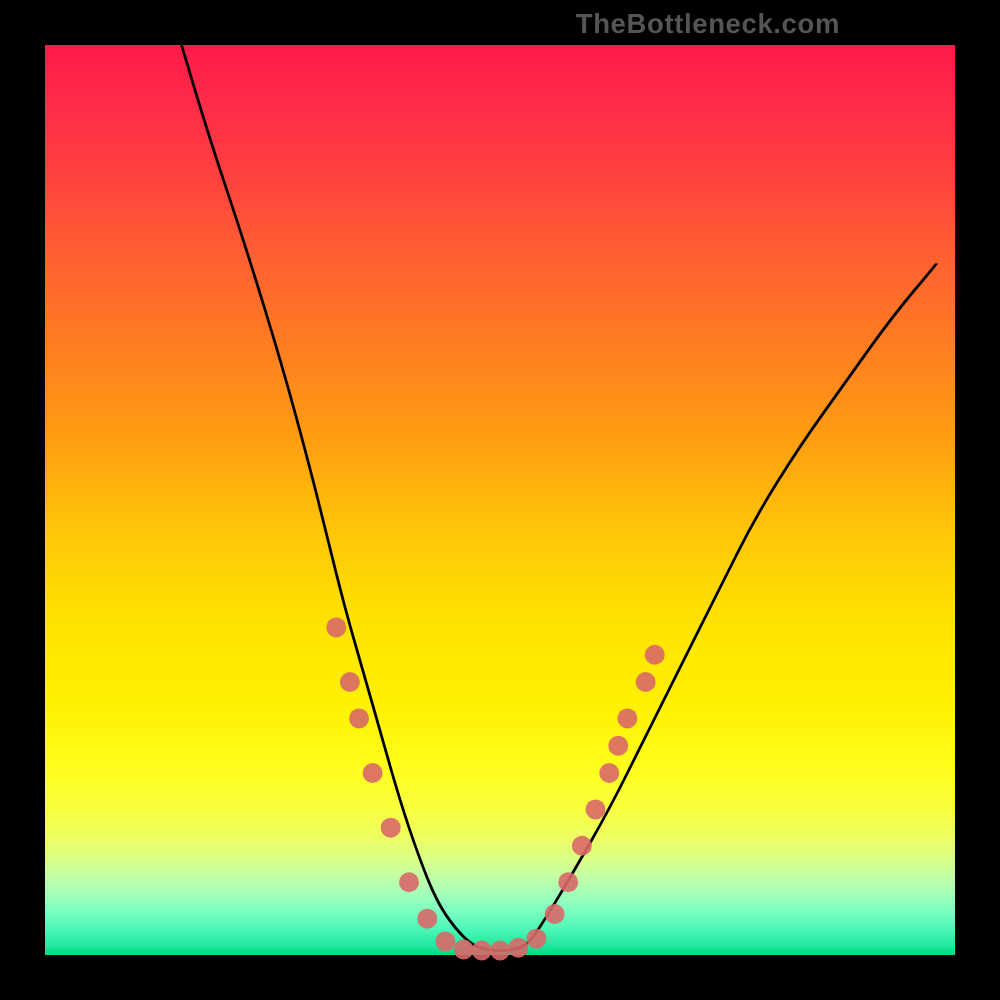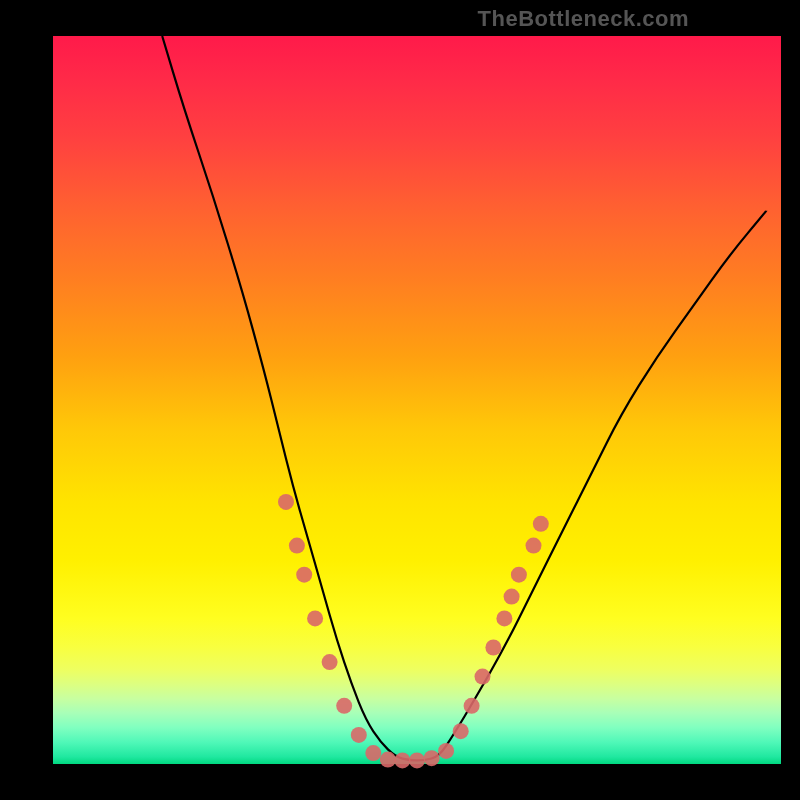--- a/index.html
+++ b/index.html
@@ -4,21 +4,21 @@
 <style>
   * { margin: 0; padding: 0; box-sizing: border-box; }
   html, body {
     width: 800px;
     height: 800px;
     background: #000;
     overflow: hidden;
   }
   .frame {
     position: absolute;
-    left: 17px; top: 0;
+    left: 0; top: 0;
     width: 708px; height: 800px;
     background: #000;
     padding-left: 46px;
   }
   .plot-area {
     position: absolute;
     left: 36px;
     top: 36px;
     width: 728px;
     height: 728px;

